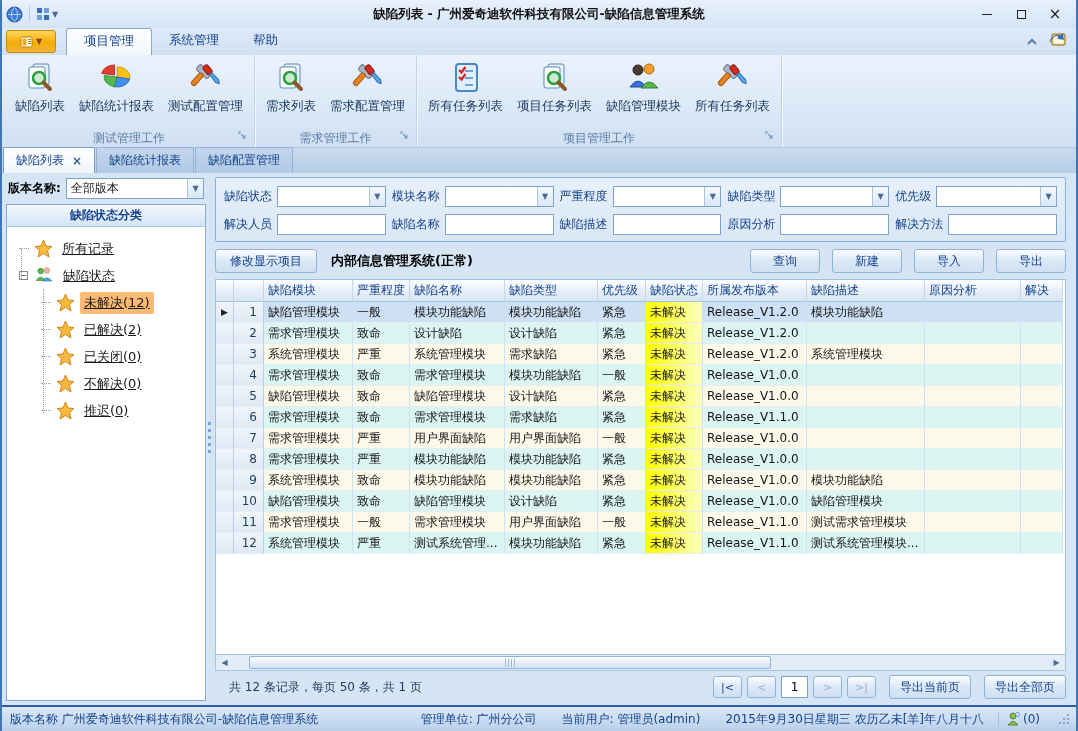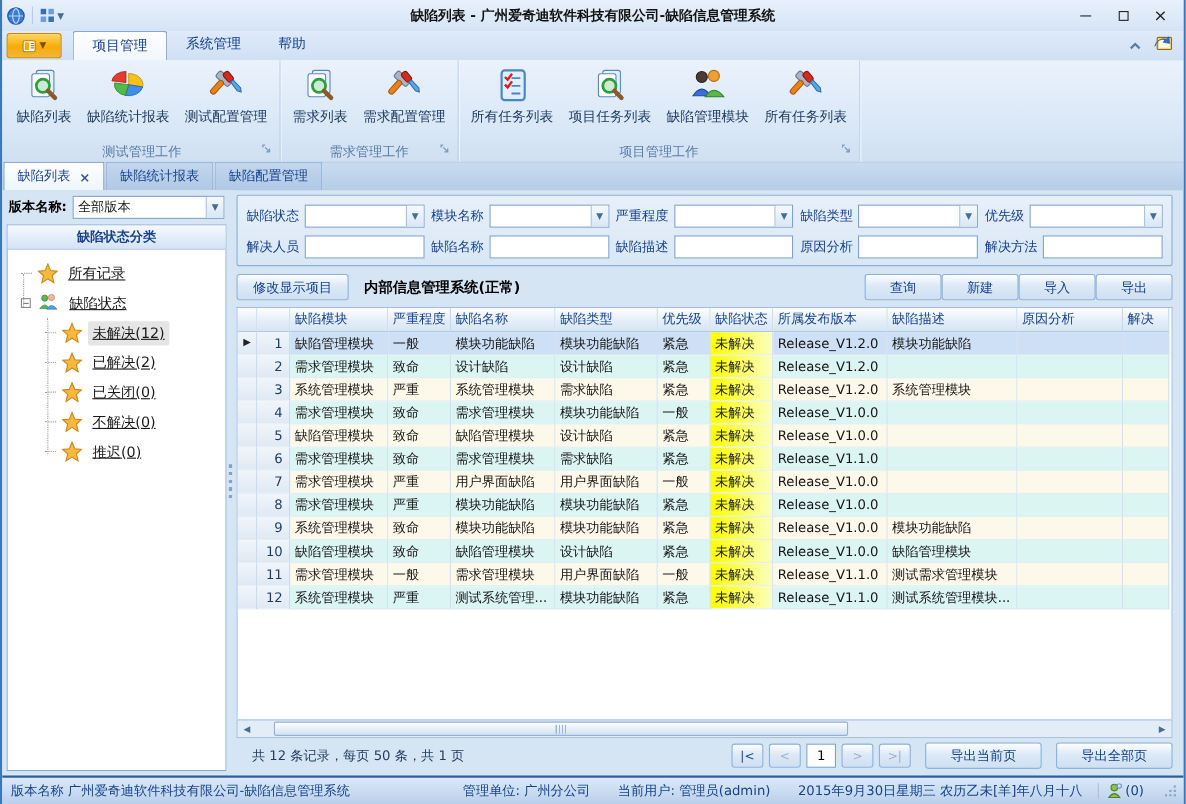--- a/index.html
+++ b/index.html
@@ -65,21 +65,21 @@
   .side-panel { flex:1; border:1px solid #86abd4; display:flex; flex-direction:column; min-height:0; background:#fff; }
   .panel-header { height:22px; flex:0 0 22px; background:linear-gradient(#f5f9fe,#d3e3f5);
               border-bottom:1px solid #a9c4e0; display:flex; align-items:center; justify-content:center;
               font-weight:bold; color:#15428b; }
   .tree { flex:1; padding:8px 4px; position:relative; font-size:13px; overflow:hidden; }
   .tree-row { height:27px; display:flex; align-items:center; gap:5px; position:relative; }
   .tree-row .hline { border-top:1px dotted #9a9a9a; width:10px; flex:0 0 10px; }
   .tree-row .expander { width:9px; height:9px; flex:0 0 9px; border:1px solid #8a8a8a; background:#fff;
               display:flex; align-items:center; justify-content:center; font-size:8px; line-height:7px; color:#333; margin-right:1px; }
   .tree-label { padding:2px 4px; border-radius:2px; white-space:nowrap;text-decoration:underline; }
-  .tree-row.selected .tree-label { background:#e5e5e5; }
+  .tree-row.selected .tree-label { background:#fdba74; }
   .vline { position:absolute; border-left:1px dotted #9a9a9a; width:0; }
 
   .splitter { width:7px; flex:0 0 7px; background:#d6e5f4; display:flex; align-items:center; justify-content:center; }
   .grip-dots { width:3px; height:34px; background:repeating-linear-gradient(#7fa3cc 0 3px, transparent 3px 7px); }
 
   .main { flex:1; min-width:0; display:flex; flex-direction:column; padding:4px 10px 0 2px; }
 
   
   .filter-box { flex:0 0 64px; border:1px solid #8ab0d8; border-radius:2px; background:linear-gradient(#e7f0fa,#d9e7f5);
               padding:8px 8px 6px; display:grid; grid-template-rows:21px 21px; row-gap:7px; margin-bottom:5px; }
@@ -88,21 +88,21 @@
   .flabel { color:#15428b; white-space:nowrap; }
   .finput { flex:1; height:21px; background:#fff; border:1px solid #7da2ce; display:flex; align-items:center; min-width:0; }
   .finput .dd-arrow { flex:0 0 16px; }
   .finput .fval { flex:1; }
 
   
   .toolbar { flex:0 0 32px; display:flex; align-items:center; gap:14px; padding:1px 0 5px; }
   .btn { font-family:inherit; font-size:12px; color:#15428b; height:24px; padding:0 14px;
          background:linear-gradient(#fdfeff,#dce9f7 45%,#cfe0f2); border:1px solid #8eb3da; border-radius:3px; }
   .project-label { font-weight:bold; color:#000; font-size:13px; }
-  .toolbar-right { margin-left:auto; display:flex; }
+  .toolbar-right { margin-left:auto; display:flex; gap:12px; }
   .toolbar-right .btn { width:70px; }
 
   
   .grid-wrap { flex:1; min-height:0; background:#fff; border:1px solid #9ebfdf; border-bottom:none; overflow:hidden; }
   .grid-header { display:flex; height:22px; }
   .gh-cell { background:linear-gradient(#fdfeff,#e3edf8 60%,#d7e5f3); color:#15428b;
              border-right:1px solid #c3d8ec; border-bottom:1px solid #a9c4e0;
              display:flex; align-items:center; padding:0 4px; overflow:hidden; white-space:nowrap; flex:0 0 auto; }
   .grid-row { display:flex; height:21px; }
   .g-cell { border-right:1px solid #cfe0ef; border-bottom:1px solid #e2edf7; padding:0 4px;
@@ -125,21 +125,21 @@
   .hs-grip { width:11px; height:8px; background:repeating-linear-gradient(90deg,#9ab6d6 0 1px,transparent 1px 3px); }
 
   
   .pager { flex:0 0 34px; display:flex; align-items:center; padding:4px 0 6px 14px; }
   .records-text { color:#1e3a5f; }
   .pager-right { margin-left:auto; display:flex; align-items:center; gap:5px; }
   .pbtn { font-family:inherit; font-size:11px; color:#15428b; width:29px; height:22px;
           background:linear-gradient(#fdfeff,#dce9f7 45%,#cfe0f2); border:1px solid #8eb3da; border-radius:3px; }
   .pbtn.dim { color:#9ab0c8; }
   .page-input { width:27px; height:22px; border:1px solid #7da2ce; text-align:center; font-family:inherit; font-size:12px; }
-  .pager-right .btn.export { margin-left:8px; padding:0 22px; height:24px;text-align:center; }
+  .pager-right .btn.export { margin-left:8px; padding:0 10px; height:24px;text-align:center; }
 
   
   .statusbar { height:26px; flex:0 0 26px; border-top:2px solid #2c5d9e;
                background:linear-gradient(#dbe9f8,#b9d0ea); display:flex; align-items:center;
                padding:0 6px 0 8px; color:#15428b; }
   .status-right { margin-left:auto; display:flex; align-items:center; gap:4px; }
   .status-seg { padding:0 10px; border-left:1px solid rgba(150,175,205,.0); white-space:nowrap; }
   .status-msg { display:flex; align-items:center; gap:3px; padding:0 8px; border-left:1px solid #a8c0dc; }
   .resize-grip { margin-left:6px; align-self:flex-end; }
 </style>

